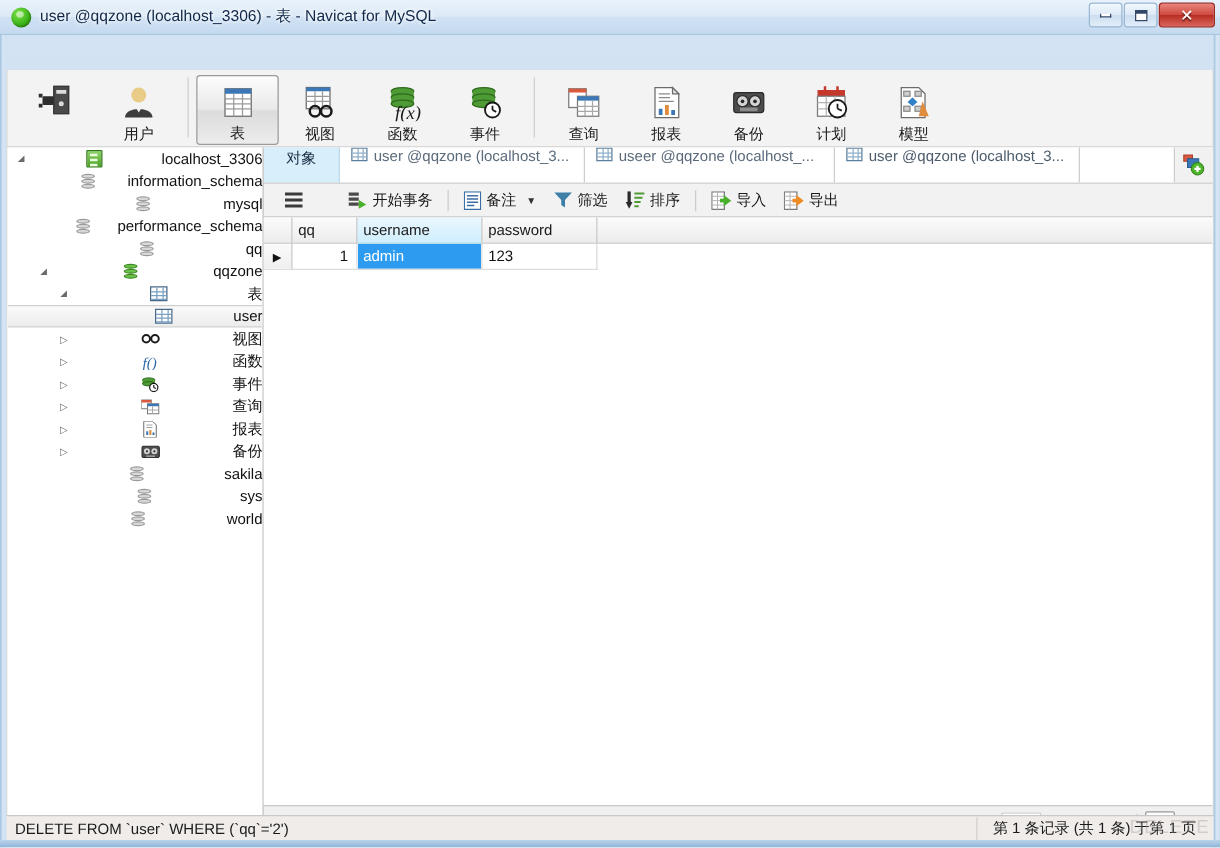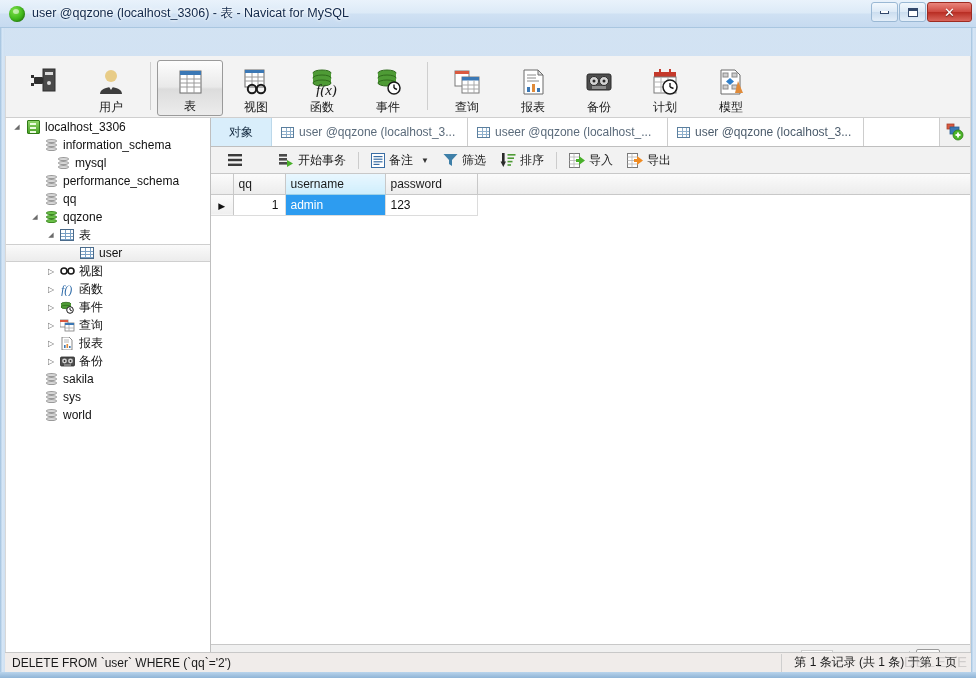--- a/index.html
+++ b/index.html
@@ -124,20 +124,21 @@
   
   #sidebar {
     width: 205px; background: #ffffff;
     border-right: 1px solid #bfbfbf;
     position: relative; overflow: hidden;
   }
   .tree-row {
     display: flex; align-items: center; height: 18px;
     font-size: 12px; color: #111; white-space: nowrap;
     padding-left: 2px;
+    justify-content: space-between;
   }
   .tree-row.selected {
     background: linear-gradient(to bottom, #fafafa, #ececec);
     border-top: 1px solid #cfcfcf; border-bottom: 1px solid #cfcfcf;
   }
   .twisty {
     width: 14px; flex: 0 0 14px; display: flex; align-items: center; justify-content: center;
     font-size: 8px; color: #5a5a5a;
   }
   .twisty.open::before  { content: "◢"; color: #6b6b6b; font-size: 7px; }
@@ -184,21 +185,21 @@
 
   
   #rightpane { flex: 1; display: flex; flex-direction: column; background: #f0f0f0; min-width: 0; }
 
   
   #tabbar {
     height: 29px; display: flex; align-items: stretch;
     background: #efefef; border-bottom: 1px solid #bfbfbf;
   }
   .tab {
-    display: flex; align-items: center; gap: 5px;
+    display: flex; gap: 5px;
     padding: 0 9px; font-size: 12px; color: #5b6b7b;
     background: #ffffff; border-right: 1px solid #cdcdcd;
     white-space: nowrap; overflow: hidden;
   }
   .tab.objects {
     background: #d9eefb; color: #13293f; padding: 0 18px; border-right: 1px solid #bcd8ea;
   }
   .tab.active-tab { background: #ffffff; color: #4c5c6c; }
   .tab-spacer { flex: 1; background: #ffffff; border-right: 1px solid #cdcdcd; min-width: 10px; }
   .tab-add {

